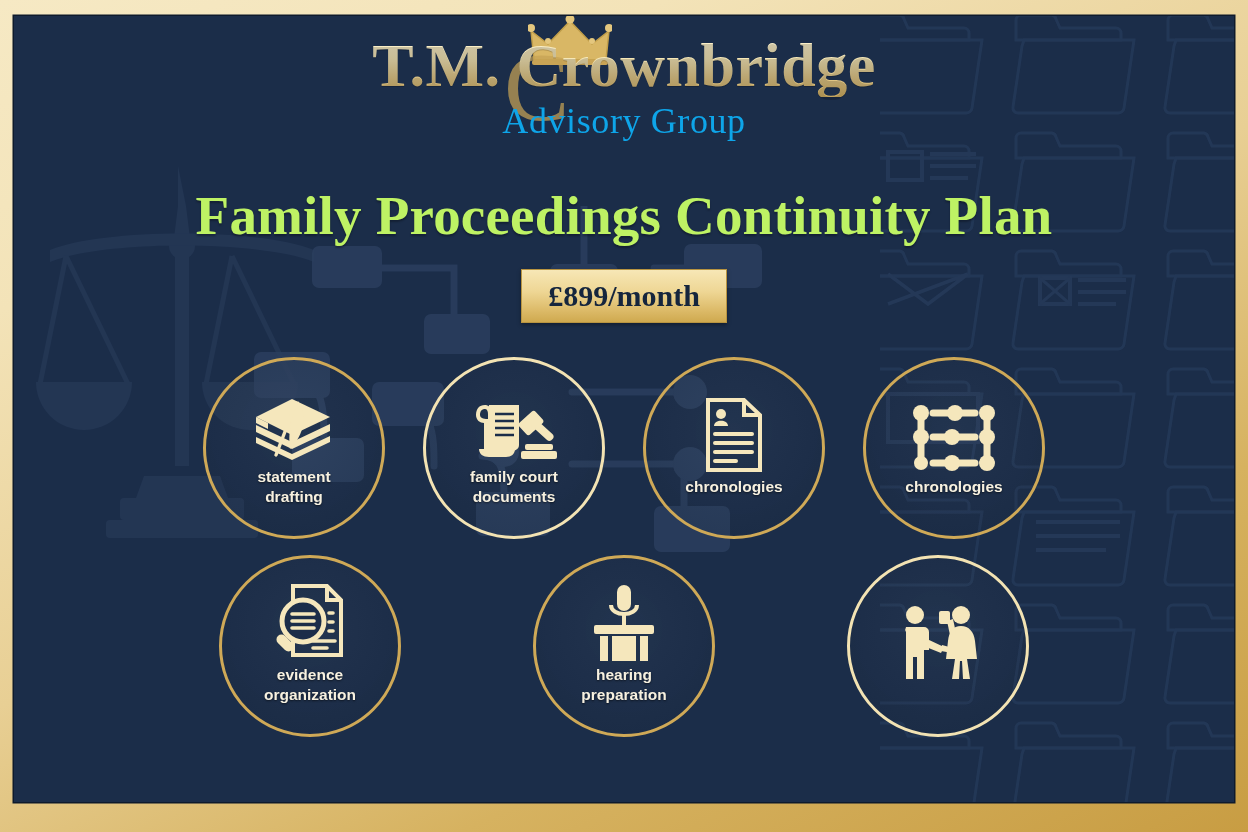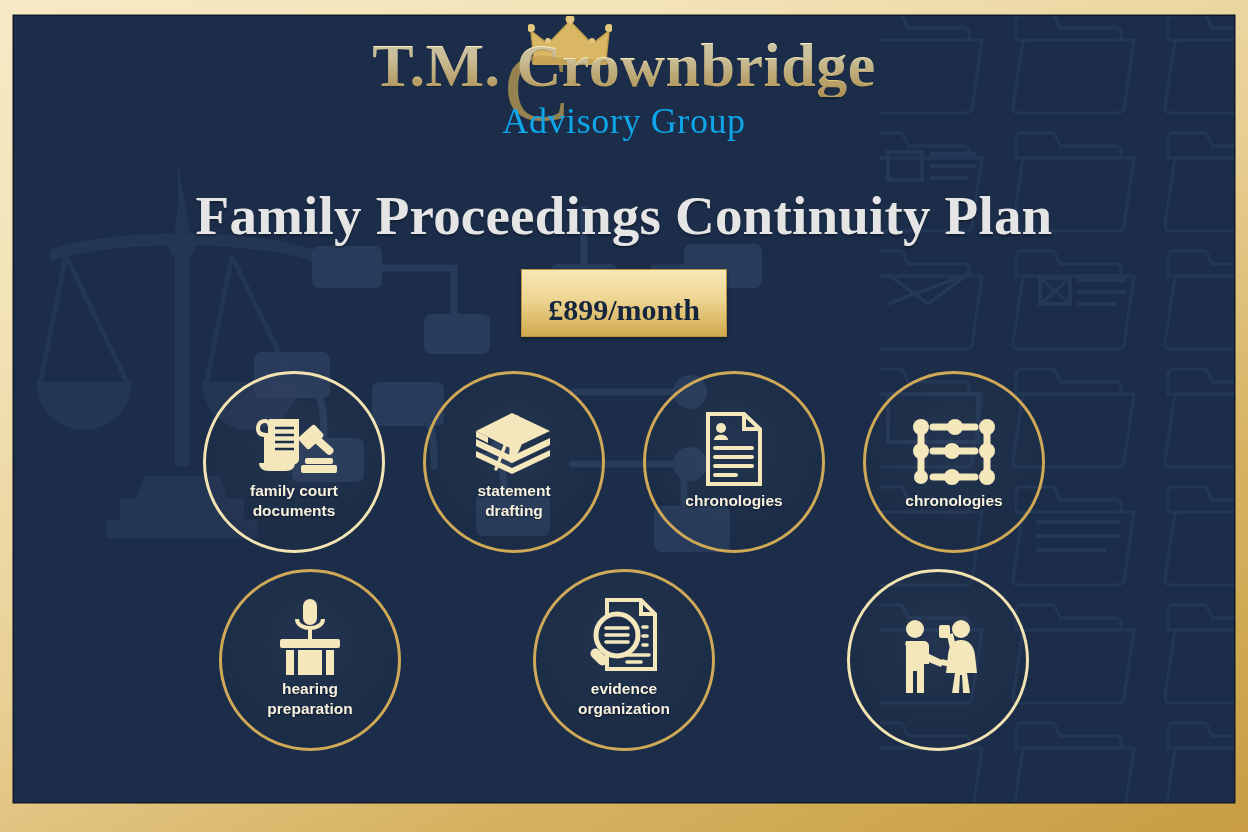--- a/index.html
+++ b/index.html
@@ -56,29 +56,29 @@
     font-family:"Liberation Serif", serif;
     font-size:36px; line-height:1.25;
     color:#0ea5e9; margin-top:2px; letter-spacing:.6px;
   }
 
   .plan-title{
     margin-top:42px;
     font-family:"Liberation Serif", serif;
     font-weight:700;
     font-size:55px; line-height:1.1;
-    color:#e5e5e5;
+    color:#bef264;
     letter-spacing:.2px;
     text-shadow:0 2px 2px rgba(0,0,0,.3);
   }
 
   .price-row{margin-top:22px;}
   .price-badge{
     display:inline-block;
-    padding:23px 26px 9px;
+    padding:9px 26px 9px;
     font-family:"Liberation Serif", serif;
     font-weight:700;
     font-size:30px; line-height:1.15;
     color:#15253d;
     background:linear-gradient(180deg,#f7e7b6 0%,#eed694 42%,#dcba68 78%,#cfa94f 100%);
     border:1px solid #b89441;
     box-shadow:0 2px 4px rgba(0,0,0,.35);
   }
 
   
@@ -228,62 +228,62 @@
 
       <div class="price-row">
         <span class="price-badge">£899/month</span>
       </div>
     </div>
 
     <div class="rows">
 
       <div class="row row-1">
 
-        <div class="feature ring-light">
-          <div class="ic">
-            <svg width="86" height="66" viewBox="0 0 86 66">
-              <g fill="#f5e7bc">
-                <path d="M14 8 C8 8 5 12 5 18 C5 23 9 26 13 26 L13 52 C13 57 17 60 22 60 L20 56 L20 14
-                         C20 10 17 8 14 8 Z M14 12 C16 12 17 14 17 17 L17 22 C15 22 9 22 9 18 C9 14 11 12 14 12 Z"></path>
-                <path d="M18 8 L48 8 L48 48 C48 52 44 54 40 54 L18 54 Z"></path>
-                <path d="M8 52 L44 52 C44 57 40 60 35 60 L18 60 C12 60 8 57 8 52 Z"></path>
-              </g>
-              <g stroke="#1b2d49" stroke-width="2.6">
-                <path d="M24 17 H43 M24 24 H43 M24 31 H43 M24 38 H43"></path>
-              </g>
-              <g fill="#f5e7bc">
-                <rect x="49" y="18" width="22" height="16" rx="3" transform="rotate(-42 60 26)"></rect>
-                <rect x="57" y="29" width="28" height="8" rx="4" transform="rotate(42 71 33)"></rect>
-                <rect x="50" y="54" width="36" height="8" rx="2"></rect>
-                <rect x="54" y="47" width="28" height="6" rx="2"></rect>
-              </g>
-            </svg>
-          </div>
-          <div class="lbl">
-            <span>family court</span><br>
-            <span>documents</span>
-          </div>
-        </div>
-
         <div class="feature ring-gold">
           <div class="ic">
             <svg width="80" height="68" viewBox="0 0 80 68">
               <g fill="#f5e7bc">
                 <path d="M38 4 L76 22 L38 40 L2 22 Z"></path>
                 <path d="M2 30 L38 47 L76 29 L76 36 L38 54 L2 37 Z"></path>
                 <path d="M2 42 L38 59 L76 41 L76 47 L38 65 L2 48 Z"></path>
                 <path d="M2 22 L2 28 L14 34 L14 28 Z"></path>
                 <path d="M44 6 C54 20 50 40 36 54 C34 44 36 22 44 6 Z"></path>
                 <path d="M42 8 L22 60" stroke="#f5e7bc" stroke-width="3.4" fill="none" stroke-linecap="round"></path>
               </g>
             </svg>
           </div>
           <div class="lbl">
             <span>statement</span><br>
             <span>drafting</span>
+          </div>
+        </div>
+
+        <div class="feature ring-light">
+          <div class="ic">
+            <svg width="86" height="66" viewBox="0 0 86 66">
+              <g fill="#f5e7bc">
+                <path d="M14 8 C8 8 5 12 5 18 C5 23 9 26 13 26 L13 52 C13 57 17 60 22 60 L20 56 L20 14
+                         C20 10 17 8 14 8 Z M14 12 C16 12 17 14 17 17 L17 22 C15 22 9 22 9 18 C9 14 11 12 14 12 Z"></path>
+                <path d="M18 8 L48 8 L48 48 C48 52 44 54 40 54 L18 54 Z"></path>
+                <path d="M8 52 L44 52 C44 57 40 60 35 60 L18 60 C12 60 8 57 8 52 Z"></path>
+              </g>
+              <g stroke="#1b2d49" stroke-width="2.6">
+                <path d="M24 17 H43 M24 24 H43 M24 31 H43 M24 38 H43"></path>
+              </g>
+              <g fill="#f5e7bc">
+                <rect x="49" y="18" width="22" height="16" rx="3" transform="rotate(-42 60 26)"></rect>
+                <rect x="57" y="29" width="28" height="8" rx="4" transform="rotate(42 71 33)"></rect>
+                <rect x="50" y="54" width="36" height="8" rx="2"></rect>
+                <rect x="54" y="47" width="28" height="6" rx="2"></rect>
+              </g>
+            </svg>
+          </div>
+          <div class="lbl">
+            <span>family court</span><br>
+            <span>documents</span>
           </div>
         </div>
 
         <div class="feature ring-gold">
           <div class="ic">
             <svg width="60" height="76" viewBox="0 0 60 76">
               <path d="M4 3 H40 L56 18 V73 H4 Z" fill="none" stroke="#f5e7bc" stroke-width="4"></path>
               <path d="M40 3 V18 H56" fill="none" stroke="#f5e7bc" stroke-width="4"></path>
               <circle cx="17" cy="17" r="5" fill="#f5e7bc"></circle>
               <path d="M10 29 C10 22 24 22 24 29 Z" fill="#f5e7bc"></path>
@@ -323,59 +323,59 @@
           <div class="lbl">
             <span>chronologies</span>
           </div>
         </div>
       </div>
 
       <div class="row row-2">
 
         <div class="feature ring-gold row2">
           <div class="ic">
+            <svg width="74" height="78" viewBox="0 0 74 78">
+              <path d="M20 3 H54 L68 17 V72 H20 Z" fill="none" stroke="#f5e7bc" stroke-width="4"></path>
+              <path d="M54 3 V17 H68" fill="none" stroke="#f5e7bc" stroke-width="4"></path>
+              <g stroke="#f5e7bc" stroke-width="3.6" stroke-linecap="round">
+                <path d="M56 30 H60 M56 39 H60 M56 48 H60 M40 58 H62 M40 65 H54"></path>
+              </g>
+              <circle cx="30" cy="38" r="21" fill="#1b2d49" stroke="#f5e7bc" stroke-width="5"></circle>
+              <g stroke="#f5e7bc" stroke-width="3.6" stroke-linecap="round">
+                <path d="M19 31 H41 M19 38 H41 M19 45 H41"></path>
+              </g>
+              <rect x="2" y="55" width="20" height="10" rx="5" transform="rotate(45 12 60)" fill="#f5e7bc"></rect>
+            </svg>
+          </div>
+          <div class="lbl">
+            <span>evidence</span><br>
+            <span>organization</span>
+          </div>
+        </div>
+
+        <div class="feature ring-gold row2">
+          <div class="ic">
             <svg width="72" height="78" viewBox="0 0 72 78">
               <g fill="#f5e7bc">
                 <rect x="29" y="2" width="14" height="26" rx="7"></rect>
                 <path d="M23 22 C23 34 49 34 49 22" fill="none" stroke="#f5e7bc" stroke-width="4"></path>
                 <rect x="34" y="32" width="4" height="10"></rect>
                 <rect x="6" y="42" width="60" height="9" rx="2"></rect>
                 <rect x="12" y="53" width="8" height="30"></rect>
                 <rect x="24" y="53" width="24" height="30"></rect>
                 <rect x="52" y="53" width="8" height="30"></rect>
               </g>
             </svg>
           </div>
           <div class="lbl">
             <span>hearing</span><br>
             <span>preparation</span>
           </div>
         </div>
 
-        <div class="feature ring-gold row2">
-          <div class="ic">
-            <svg width="74" height="78" viewBox="0 0 74 78">
-              <path d="M20 3 H54 L68 17 V72 H20 Z" fill="none" stroke="#f5e7bc" stroke-width="4"></path>
-              <path d="M54 3 V17 H68" fill="none" stroke="#f5e7bc" stroke-width="4"></path>
-              <g stroke="#f5e7bc" stroke-width="3.6" stroke-linecap="round">
-                <path d="M56 30 H60 M56 39 H60 M56 48 H60 M40 58 H62 M40 65 H54"></path>
-              </g>
-              <circle cx="30" cy="38" r="21" fill="#1b2d49" stroke="#f5e7bc" stroke-width="5"></circle>
-              <g stroke="#f5e7bc" stroke-width="3.6" stroke-linecap="round">
-                <path d="M19 31 H41 M19 38 H41 M19 45 H41"></path>
-              </g>
-              <rect x="2" y="55" width="20" height="10" rx="5" transform="rotate(45 12 60)" fill="#f5e7bc"></rect>
-            </svg>
-          </div>
-          <div class="lbl">
-            <span>evidence</span><br>
-            <span>organization</span>
-          </div>
-        </div>
-
         <div class="feature ring-light row2">
           <div class="ic">
             <svg width="86" height="76" viewBox="0 0 86 76">
               <g fill="#f5e7bc">
 
                 <circle cx="20" cy="10" r="9"></circle>
                 <path d="M11 22 H29 A5 5 0 0 1 34 27 L34 45 L29 45 L29 74 L22 74 L22 52 L18 52 L18 74 L11 74 L11 27 A5 5 0 0 1 11 22 Z"></path>
                 <path d="M32 34 L49 42 L46 48 L31 42 Z"></path>
                 <path d="M47 40 L58 43 L57 48 L46 46 Z"></path>
 

